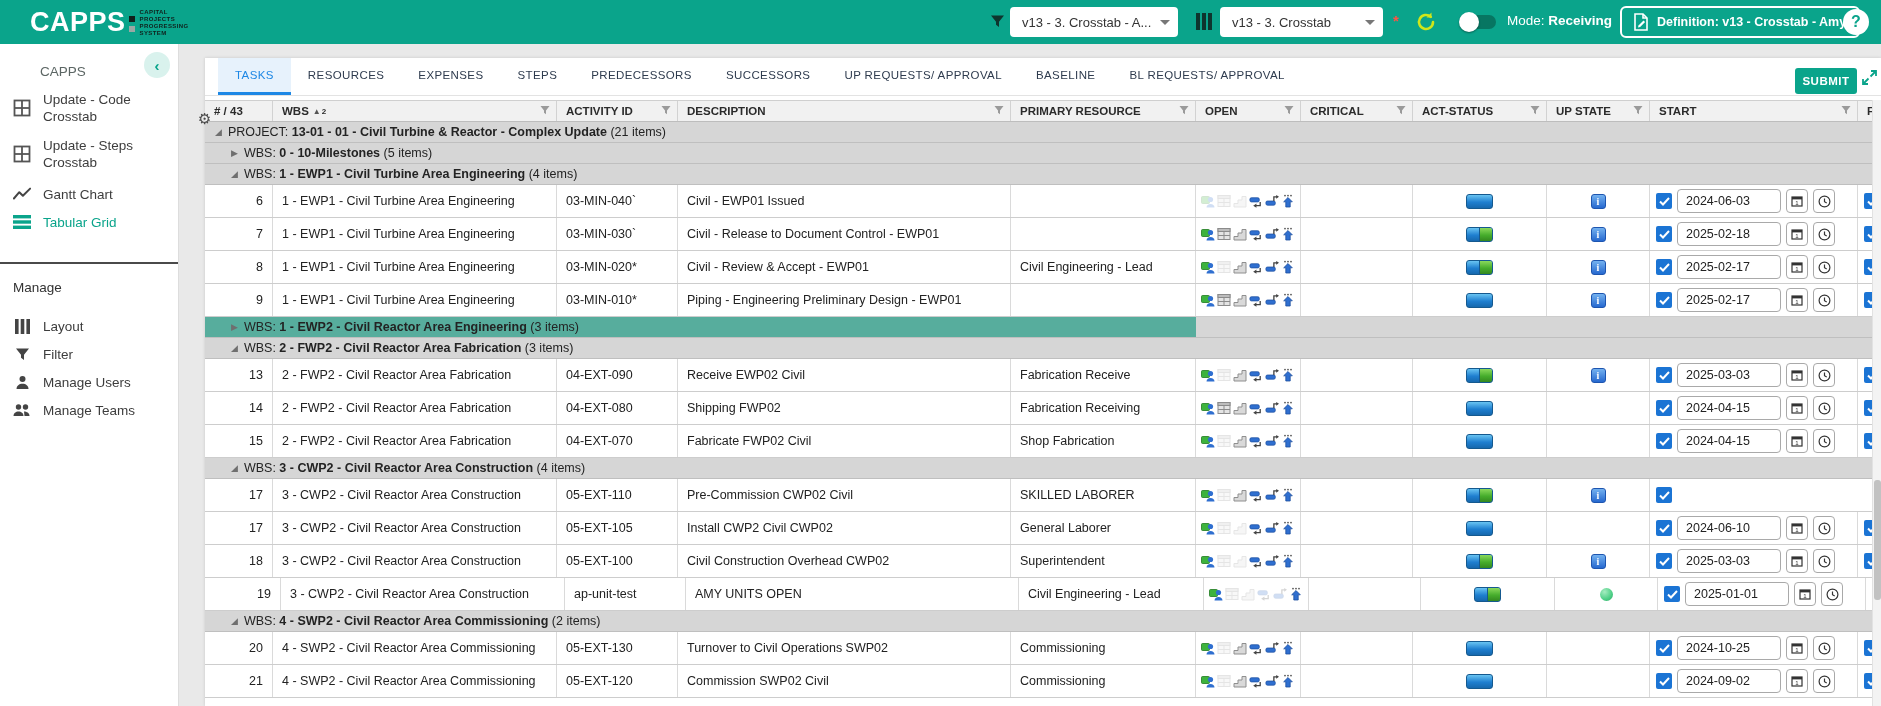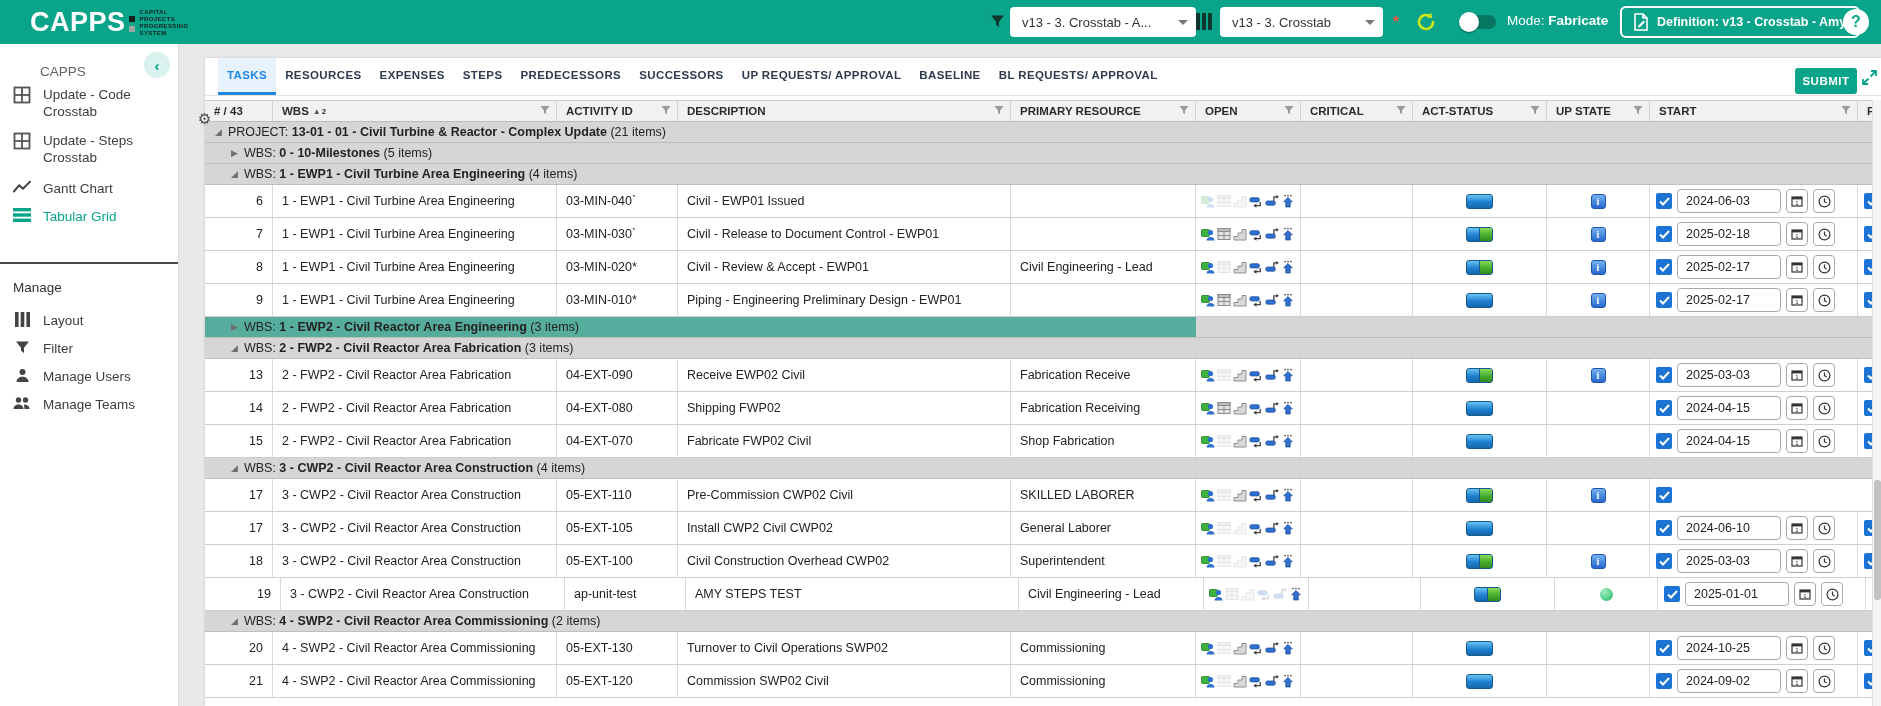--- a/index.html
+++ b/index.html
@@ -21,31 +21,31 @@
   #mode{top:13px;color:#fff;font-size:13.5px;}
   #mode b{font-weight:700;}
   #def-btn{top:6px;height:32px;border:2px solid #fff;border-radius:6px;display:flex;align-items:center;gap:8px;padding:0 12px;box-sizing:border-box;color:#fff;font-size:12.5px;font-weight:700;cursor:pointer;}
   #help-btn{top:9px;width:26px;height:26px;border-radius:50%;background:#fff;color:#0aa48b;font-weight:800;font-size:16px;display:flex;align-items:center;justify-content:center;cursor:pointer;}
   #toggle{top:15px;width:34px;height:14px;border-radius:7px;background:#077662;cursor:pointer;}
   #toggle .knob{position:absolute;left:-3px;top:-3px;width:20px;height:20px;border-radius:50%;background:#fff;box-shadow:0 1px 2px rgba(0,0,0,.4);}
   
   #sidebar{left:0;top:44px;width:178px;height:662px;background:#fff;border-right:1px solid #ddd;z-index:20;}
   #sb-title{left:40px;top:20px;font-size:13.5px;color:#5c6664;}
   #collapse-btn{left:144px;top:8px;width:26px;height:26px;border-radius:50%;background:#d9f2ed;color:#0aa48b;font-size:15px;font-weight:700;display:flex;align-items:center;justify-content:center;cursor:pointer;z-index:25;}
-  .sb-item{left:0;width:156px;display:flex;gap:12px;padding-left:13px;box-sizing:border-box;color:#3d3d3d;font-size:13.5px;cursor:pointer;line-height:17px;}
+  .sb-item{left:0;width:156px;display:flex;align-items:center;gap:12px;padding-left:13px;box-sizing:border-box;color:#3d3d3d;font-size:13.5px;cursor:pointer;line-height:17px;}
   .sb-item .ic{width:18px;flex:0 0 18px;display:flex;justify-content:center;}
   .sb-item.active{color:#0aa48b;}
   #sb-divider{left:0;top:218px;width:178px;height:0;border-top:2px solid #4a4a4a;}
   #sb-manage{left:13px;top:236px;font-size:13.5px;color:#333;}
   
   #main-card{left:205px;top:58px;width:1676px;height:648px;background:#fff;box-shadow:0 0 3px rgba(0,0,0,.15);z-index:10;}
   #gear{left:198px;top:110px;z-index:15;font-size:15px;color:#4a4a4a;font-family:"DejaVu Sans",sans-serif;cursor:pointer;}
   
   #tabbar{left:0;top:0;width:1676px;height:38px;border-bottom:1px solid #e3e3e3;display:flex;align-items:stretch;padding-left:13px;box-sizing:border-box;}
-  .tab{display:flex;align-items:center;padding:0 9px;font-size:11.5px;font-weight:700;letter-spacing:.4px;color:#2e3b4e;cursor:pointer;border-bottom:3px solid transparent;box-sizing:border-box;}
+  .tab{display:flex;align-items:center;padding:0 17px;font-size:11.5px;font-weight:400;letter-spacing:.4px;color:#2e3b4e;cursor:pointer;border-bottom:3px solid transparent;box-sizing:border-box;}
   .tab.active{color:#1e88e5;background:#e7f2fc;border-bottom:3px solid #1e88e5;}
   #submit-btn{left:1590px;top:10px;width:62px;height:26px;background:#0aa48b;border-radius:3px;color:#fff;font-size:11.5px;font-weight:700;letter-spacing:.5px;display:flex;align-items:center;justify-content:center;cursor:pointer;}
   #expand-btn{left:1657px;top:12px;cursor:pointer;}
   
   #grid{left:0;top:42px;width:1676px;}
   .hrow{display:flex;height:22px;background:#f1f1f1;border-top:1px solid #cfcfcf;border-bottom:1px solid #bdbdbd;box-sizing:border-box;}
   .hcell{display:flex;align-items:center;font-size:11.5px;font-weight:700;color:#2b2b2b;border-right:1px solid #d2d2d2;box-sizing:border-box;padding:0 6px 0 9px;overflow:hidden;white-space:nowrap;}
   .hcell .flex{flex:1;}
   .hcell.num{justify-content:flex-end;padding-right:9px;}
   .hcell sup{font-size:8px;margin-left:1px;}
@@ -89,21 +89,21 @@
         <span>PROJECTS</span>
         <span>PROGRESSING</span>
         <span>SYSTEM</span>
       </span>
   </div>
   <span class="abs" style="left:990px;top:14px;">
     <svg width="15" height="15" viewBox="0 0 15 15">
         <path d="M1 1.5h13L9 7.8V13l-3-2.3V7.8z" fill="#0e352e"></path>
       </svg>
   </span>
-  <div class="tb-ddl abs" style="left:1010px;width:186px;">
+  <div class="tb-ddl abs" style="left:1010px;width:168px;">
     <span>v13 - 3. Crosstab - A...</span>
     <span class="caret"></span>
   </div>
   <span class="abs" style="left:1196px;top:13px;">
     <svg width="16" height="17" viewBox="0 0 16 17">
         <rect x="0" y="0" width="4" height="17" fill="#0e352e"></rect>
         <rect x="6" y="0" width="4" height="17" fill="#0e352e"></rect>
         <rect x="12" y="0" width="4" height="17" fill="#0e352e"></rect>
       </svg>
   </span>
@@ -115,21 +115,21 @@
   <span class="abs" style="left:1414px;top:10px;">
     <svg width="24" height="24" viewBox="0 0 24 24">
         <path d="M19 12a7 7 0 1 1-2.2-5.1" fill="none" stroke="#cfe61a" stroke-width="2.6" stroke-linecap="round"></path>
         <path d="M17.5 2.5v5h-5z" fill="#cfe61a"></path>
       </svg>
   </span>
   <div id="toggle" class="abs" style="left:1462px;">
       <div class="knob"></div>
     </div>
   <span id="mode" class="abs" style="left:1507px;">
-    <span>Mode:</span> <b>Fabricate</b>
+    <span>Mode:</span> <b>Receiving</b>
   </span>
   <div id="def-btn" class="abs" style="left:1620px;">
     <svg width="15" height="18" viewBox="0 0 15 18">
         <path d="M1 1h8l4 4v12H1z" fill="none" stroke="#fff" stroke-width="1.6"></path>
         <path d="M9 1v4h4" fill="none" stroke="#fff" stroke-width="1.6"></path>
         <path d="M4.5 12.5l5-5 1.6 1.6-5 5-2.1.5z" fill="#fff"></path>
       </svg>
     <span>Definition: v13 - Crosstab - Amy</span>
   </div>
   <div id="help-btn" class="abs" style="left:1843px;">
@@ -1234,21 +1234,21 @@
             <svg width="11" height="9" viewBox="0 0 11 9">
               <path d="M1 4.5L4 7.5 10 1" fill="none" stroke="#fff" stroke-width="2"></path>
             </svg>
           </span>
         </div>
       </div>
       <div class="trow">
         <div class="tcell num" style="width:68px;flex:0 0 68px;margin-left:8px;">19</div>
         <div class="tcell" style="width:284px;flex:0 0 284px;">3 - CWP2 - Civil Reactor Area Construction</div>
         <div class="tcell" style="width:121px;flex:0 0 121px;">ap-unit-test</div>
-        <div class="tcell" style="width:333px;flex:0 0 333px;">AMY STEPS TEST</div>
+        <div class="tcell" style="width:333px;flex:0 0 333px;">AMY UNITS OPEN</div>
         <div class="tcell" style="width:185px;flex:0 0 185px;">Civil Engineering - Lead</div>
         <div class="tcell center" style="width:105px;flex:0 0 105px;">
           <span class="openicons">
             <span class="oi">
               <svg width="14" height="14" viewBox="0 0 14 14">
                 <rect x="0.5" y="2.5" width="8" height="7" rx="1" fill="#3db33d" stroke="#1f7a1f" stroke-width=".8"></rect>
                 <circle cx="9.5" cy="5.5" r="2.6" fill="#2f6fd0"></circle>
                 <path d="M5.5 13.5c0-2.2 1.8-3.6 4-3.6s4 1.4 4 3.6z" fill="#2f6fd0"></path>
               </svg>
             </span>

